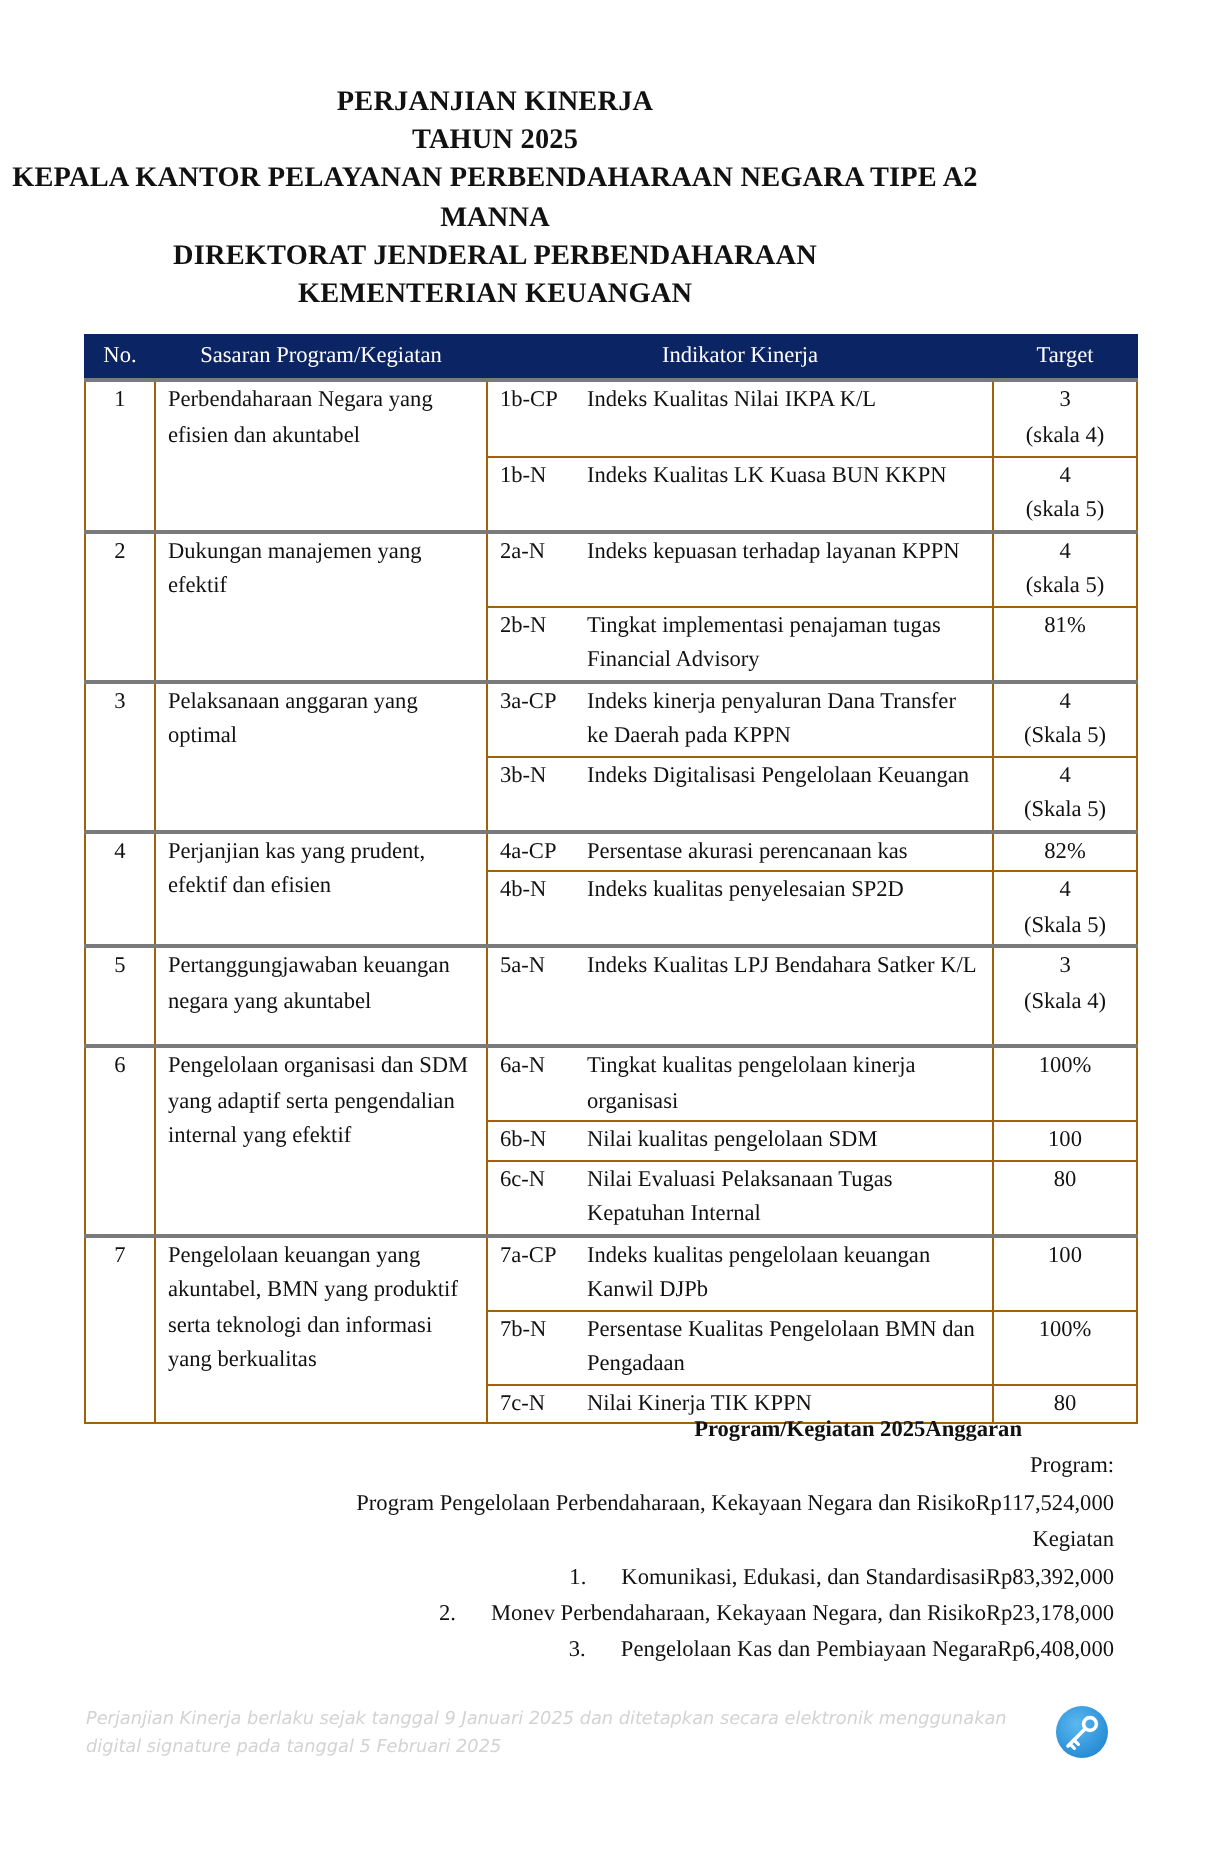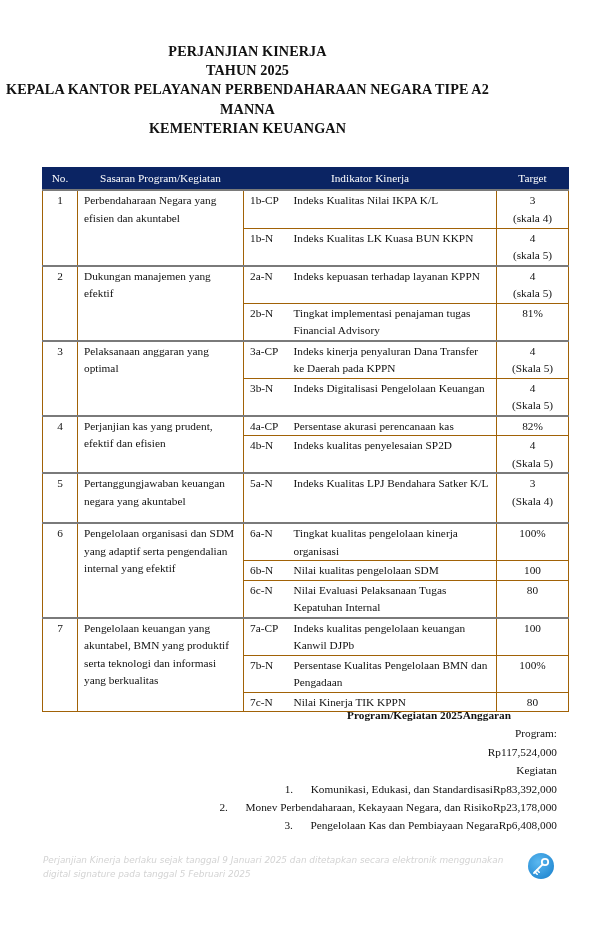--- a/index.html
+++ b/index.html
@@ -32,20 +32,21 @@
   .seal svg { position:absolute; left:0; top:0; }
 </style>
 </head>
 <body>
 
 <div class="title-block">
   <div>PERJANJIAN KINERJA</div>
   <div>TAHUN 2025</div>
   <div>KEPALA KANTOR PELAYANAN PERBENDAHARAAN NEGARA TIPE A2</div>
   <div>MANNA</div>
+  <div>DIREKTORAT JENDERAL PERBENDAHARAAN</div>
   <div>KEMENTERIAN KEUANGAN</div>
 </div>
 
 <table class="pk">
   <colgroup>
     <col style="width:35px">
       <col style="width:166px">
       <col style="width:48px">
       <col style="width:205px">
       <col style="width:72px">
@@ -198,20 +199,21 @@
 
 <div class="budget">
   <div class="row hdr">
     <span>Program/Kegiatan 2025</span>
     <span class="amt">Anggaran</span>
   </div>
   <div class="row">
     <span>Program:</span>
   </div>
   <div class="row">
+    <span>Program Pengelolaan Perbendaharaan, Kekayaan Negara dan Risiko</span>
     <span>Rp117,524,000</span>
   </div>
   <div class="row">
     <span>Kegiatan</span>
   </div>
   <div class="row">
     <span><span class="num">1.</span><span>Komunikasi, Edukasi, dan Standardisasi</span></span>
     <span>Rp83,392,000</span>
   </div>
   <div class="row">

